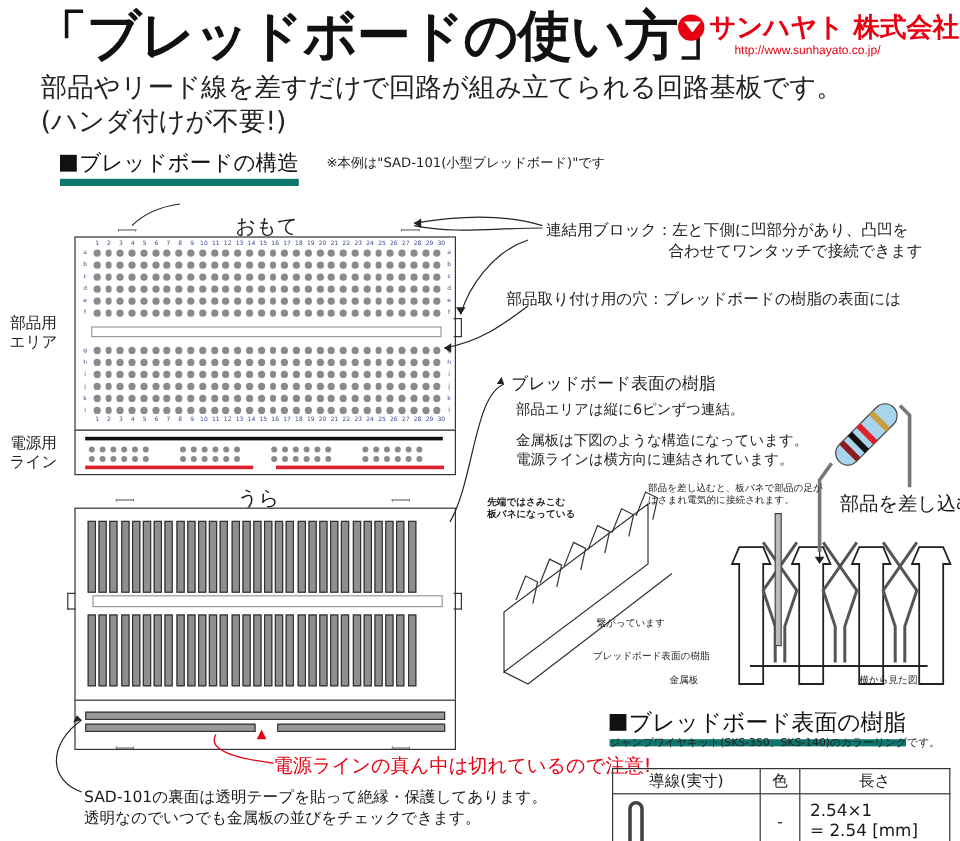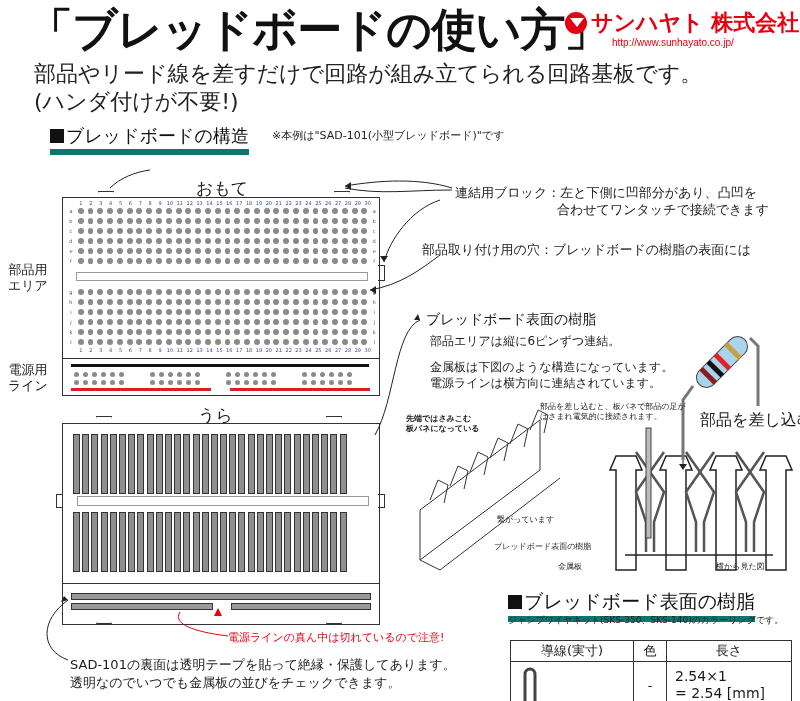--- a/index.html
+++ b/index.html
@@ -781,21 +781,21 @@
 <div class="abs tiny" style="left:497px; top:515px;">繋がっています</div>
 <div class="abs tiny" style="left:540px; top:402px;">
   <div>部品を差し込むと、板バネで部品の足が</div>
   <div>はさまれ電気的に接続されます。</div>
 </div>
 <div class="abs" style="left:700px; top:410px; font-size:16px; white-space:nowrap;">部品を差し込む</div>
 <div class="abs tiny" style="left:494px; top:542px;">ブレッドボード表面の樹脂</div>
 <div class="abs tiny" style="left:558px; top:562px;">金属板</div>
 <div class="abs tiny" style="left:670px; top:562px;margin-left:46px;">横から見た図</div>
 
-<div class="abs small red" style="left:228px; top:630px; font-size:11px;">電源ラインの真ん中は切れているので注意!</div>
+<div class="abs small red" style="left:228px; top:630px; font-size:16px;">電源ラインの真ん中は切れているので注意!</div>
 <div class="abs" style="left:70px; top:656px; font-size:13px; line-height:18px; white-space:nowrap;">
   <div>SAD-101の裏面は透明テープを貼って絶縁・保護してあります。</div>
   <div>透明なのでいつでも金属板の並びをチェックできます。</div>
 </div>
 
 <div class="abs sec" style="left:508px; top:589px; font-size:19px;">
   <span class="sq"></span><span>ブレッドボード表面の樹脂</span>
 </div>
 <div class="abs tiny" style="left:508px; top:614px; font-size:9px; line-height:12px;">
   <div>ジャンプワイヤキット(SKS-350、SKS-140)のカラーリングです。</div>

